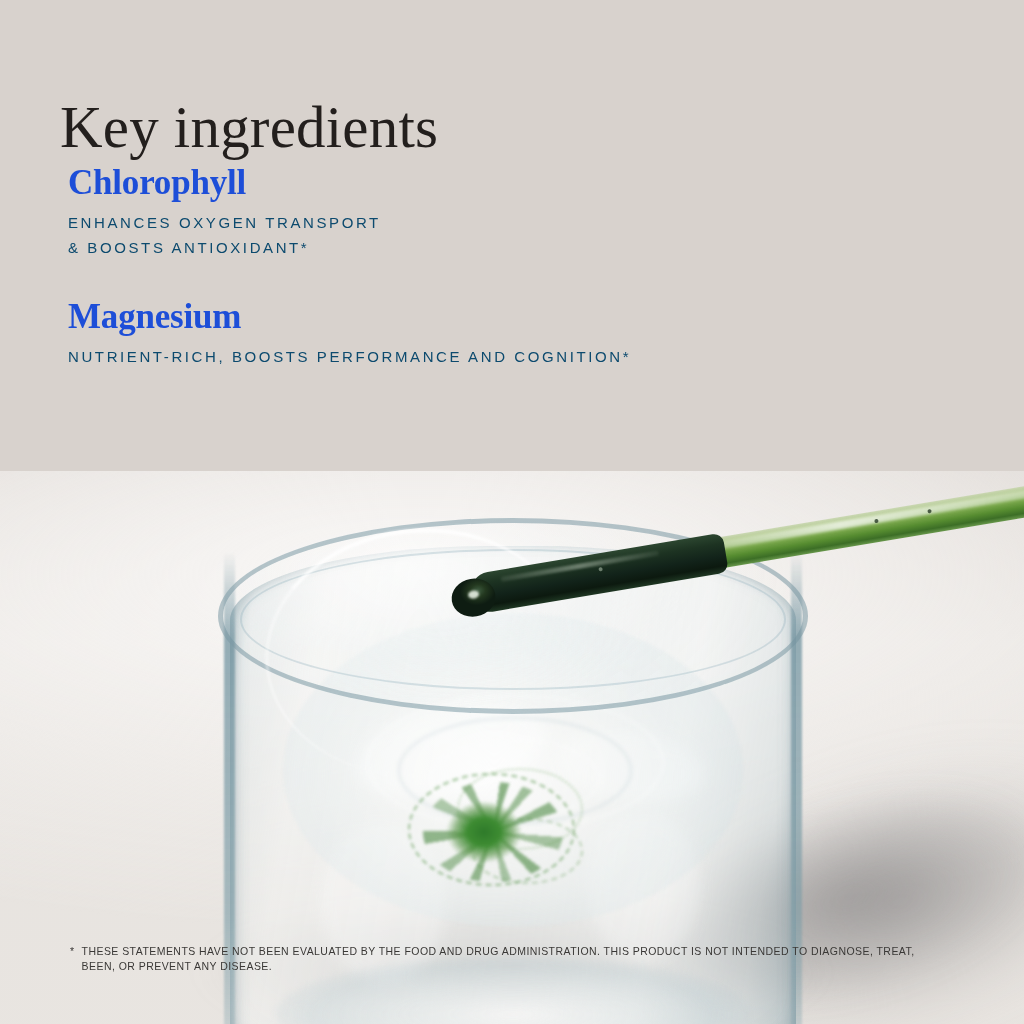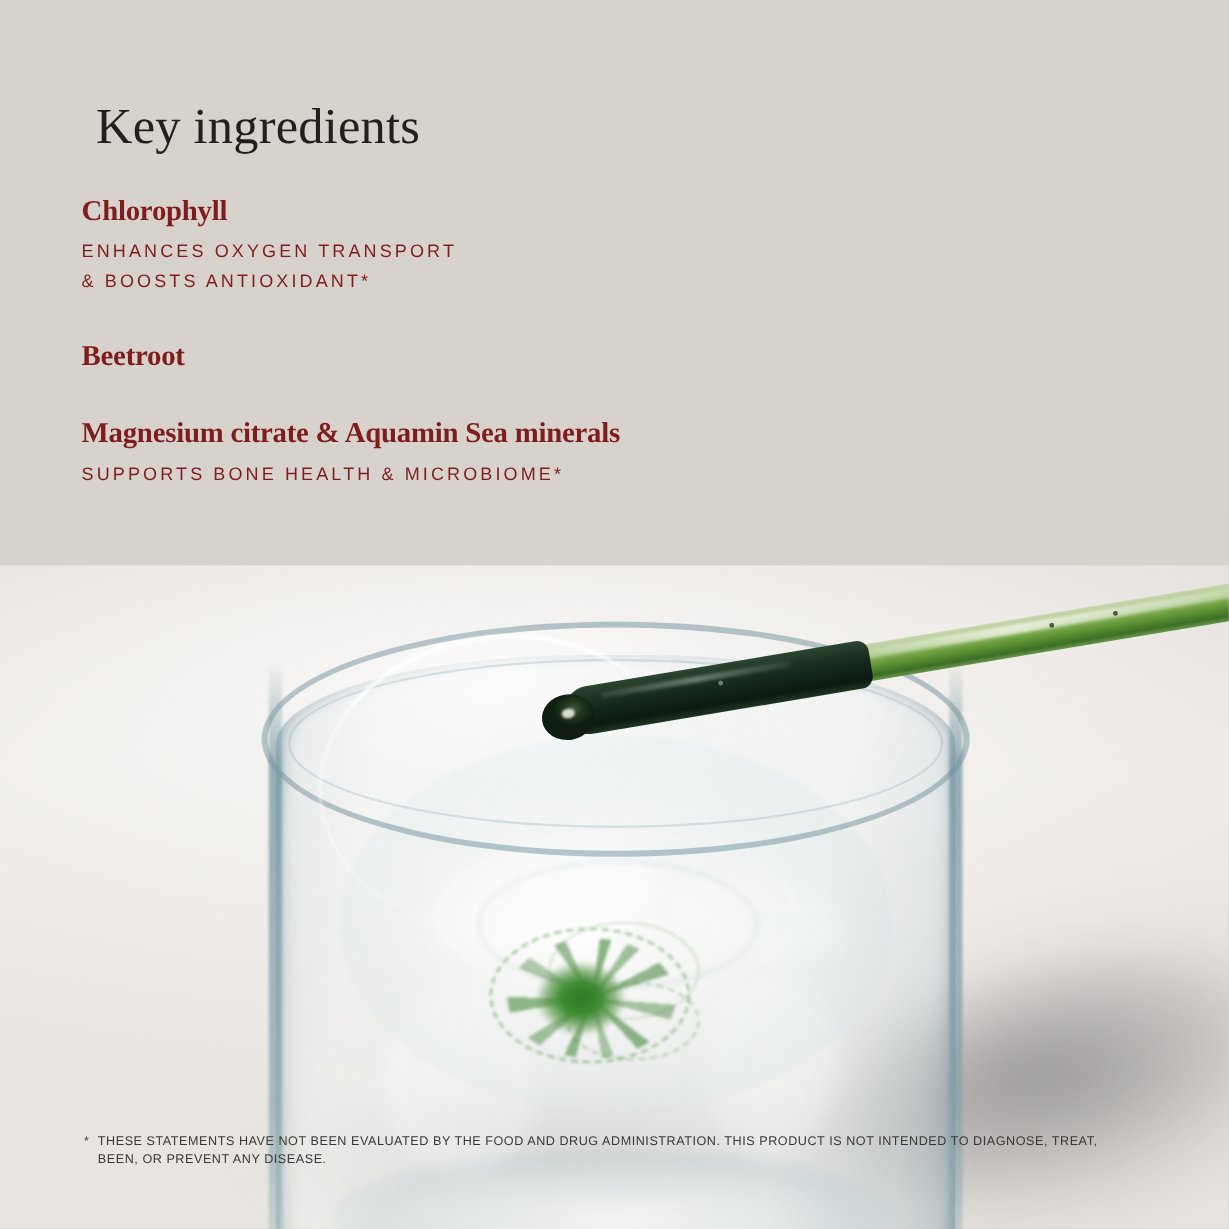--- a/index.html
+++ b/index.html
@@ -331,51 +331,51 @@
   .pipette-speck.s2 { left: 484px; top: 31px; }
   .pipette-speck.s3 { left: 150px; top: 34px; background: rgba(180,196,176,0.55); }
 
   
   .content {
     position: absolute;
     inset: 0;
   }
   .page-title {
     position: absolute;
-    left: 80px;
+    left: 60px;
     top: 56px;
     font-family: "Liberation Serif", "DejaVu Serif", serif;
-    font-size: 42px;
+    font-size: 59px;
     font-weight: 400;
     letter-spacing: 0.2px;
     color: #231f1d;
     line-height: 1.06;
   }
   .ingredients {
     position: absolute;
     left: 68px;
     top: 162px;
     width: 860px;
   }
   .ingredient { margin-bottom: 36px; }
   .ing-name {
     font-family: "Liberation Serif", "DejaVu Serif", serif;
-    font-size: 24px;
+    font-size: 35px;
     font-weight: 700;
-    color: #7f1d1d;
+    color: #1d4ed8;
     letter-spacing: -0.2px;
     line-height: 1.18;
     margin: 0 0 8px 0;
   }
   .ing-desc {
     font-family: "Liberation Sans", sans-serif;
     font-size: 15px;
     font-weight: 500;
     letter-spacing: 2.6px;
-    color: #7f1d1d;
+    color: #0c4a6e;
     line-height: 1.62;
     margin: 0;
     max-width: 330px;
   }
   .ingredient.wide .ing-desc { max-width: 860px; }
 
   .disclaimer {
     position: absolute;
     left: 70px;
     top: 944px;
@@ -448,27 +448,24 @@
     <h1 class="page-title">Key ingredients</h1>
 
     <div class="ingredients">
 
       <div class="ingredient">
         <h2 class="ing-name">Chlorophyll</h2>
         <p class="ing-desc">ENHANCES OXYGEN TRANSPORT &amp; BOOSTS ANTIOXIDANT*</p>
       </div>
 
       <div class="ingredient wide">
-        <h2 class="ing-name">Beetroot</h2>
+        <h2 class="ing-name">Magnesium</h2>
+        <p class="ing-desc">NUTRIENT-RICH, BOOSTS PERFORMANCE AND COGNITION*</p>
       </div>
 
-      <div class="ingredient wide">
-        <h2 class="ing-name">Magnesium citrate &amp; Aquamin Sea minerals</h2>
-        <p class="ing-desc">SUPPORTS BONE HEALTH &amp; MICROBIOME*</p>
-      </div>
 
       <div class="ingredient">
       </div>
 
     </div>
 
     <div class="disclaimer">
       <span class="disclaimer-star">*</span>
       <span class="disclaimer-text">THESE STATEMENTS HAVE NOT BEEN EVALUATED BY THE FOOD AND DRUG ADMINISTRATION. THIS PRODUCT IS NOT INTENDED TO DIAGNOSE, TREAT, BEEN, OR PREVENT ANY DISEASE.</span>
     </div>

